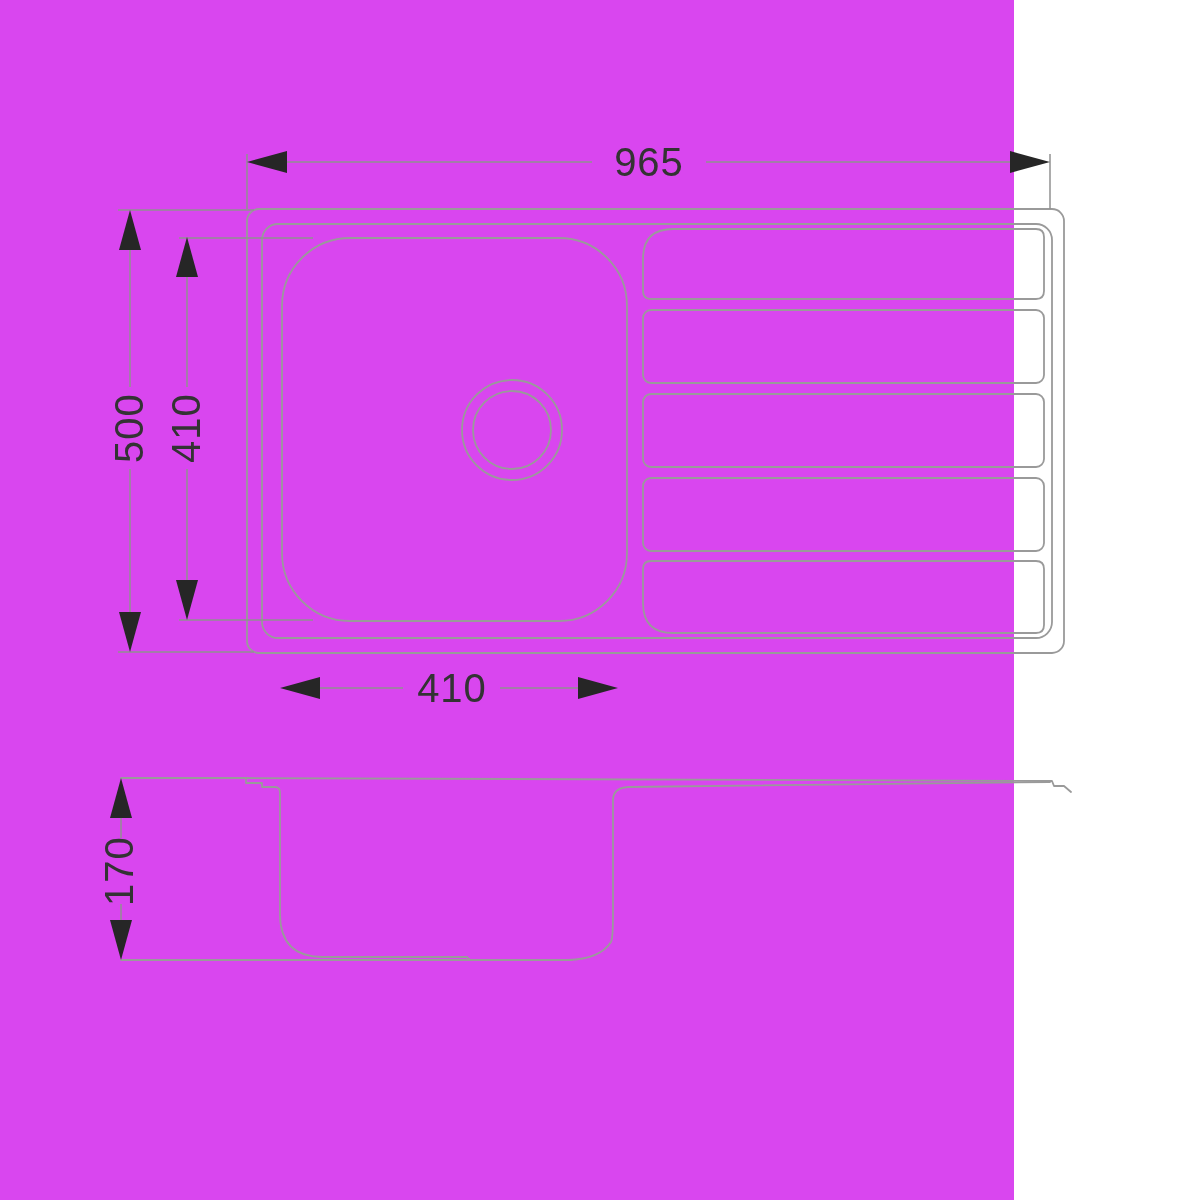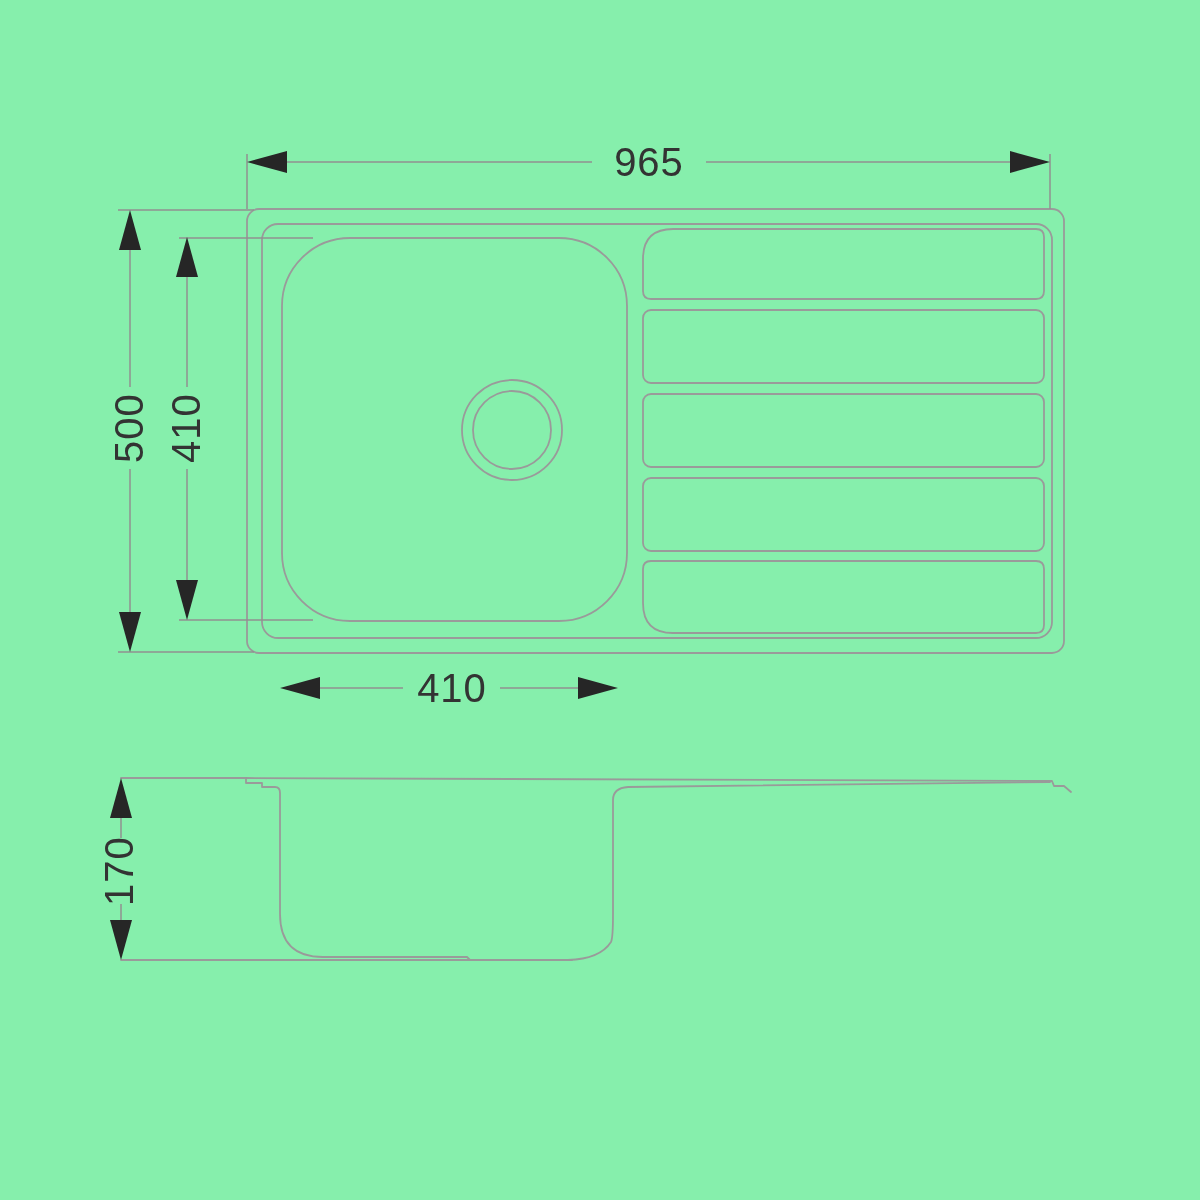--- a/index.html
+++ b/index.html
@@ -4,24 +4,24 @@
 <style>
   html, body {
     margin: 0;
     padding: 0;
     background: #ffffff;
     width: 1200px;
     height: 1200px;
     overflow: hidden;
   }
   #stage {
-    width: 1200px;
+    width: 1014px;
     height: 1200px;
     position: relative;
-    background: #86efac;
+    background: #d946ef;
     text-align: right;
   }
   svg { display: block; }
   .draw {
     fill: none;
     stroke-width: 1.8px;
     stroke-linecap: round;
     stroke-linejoin: round;
   }
   .dim {

